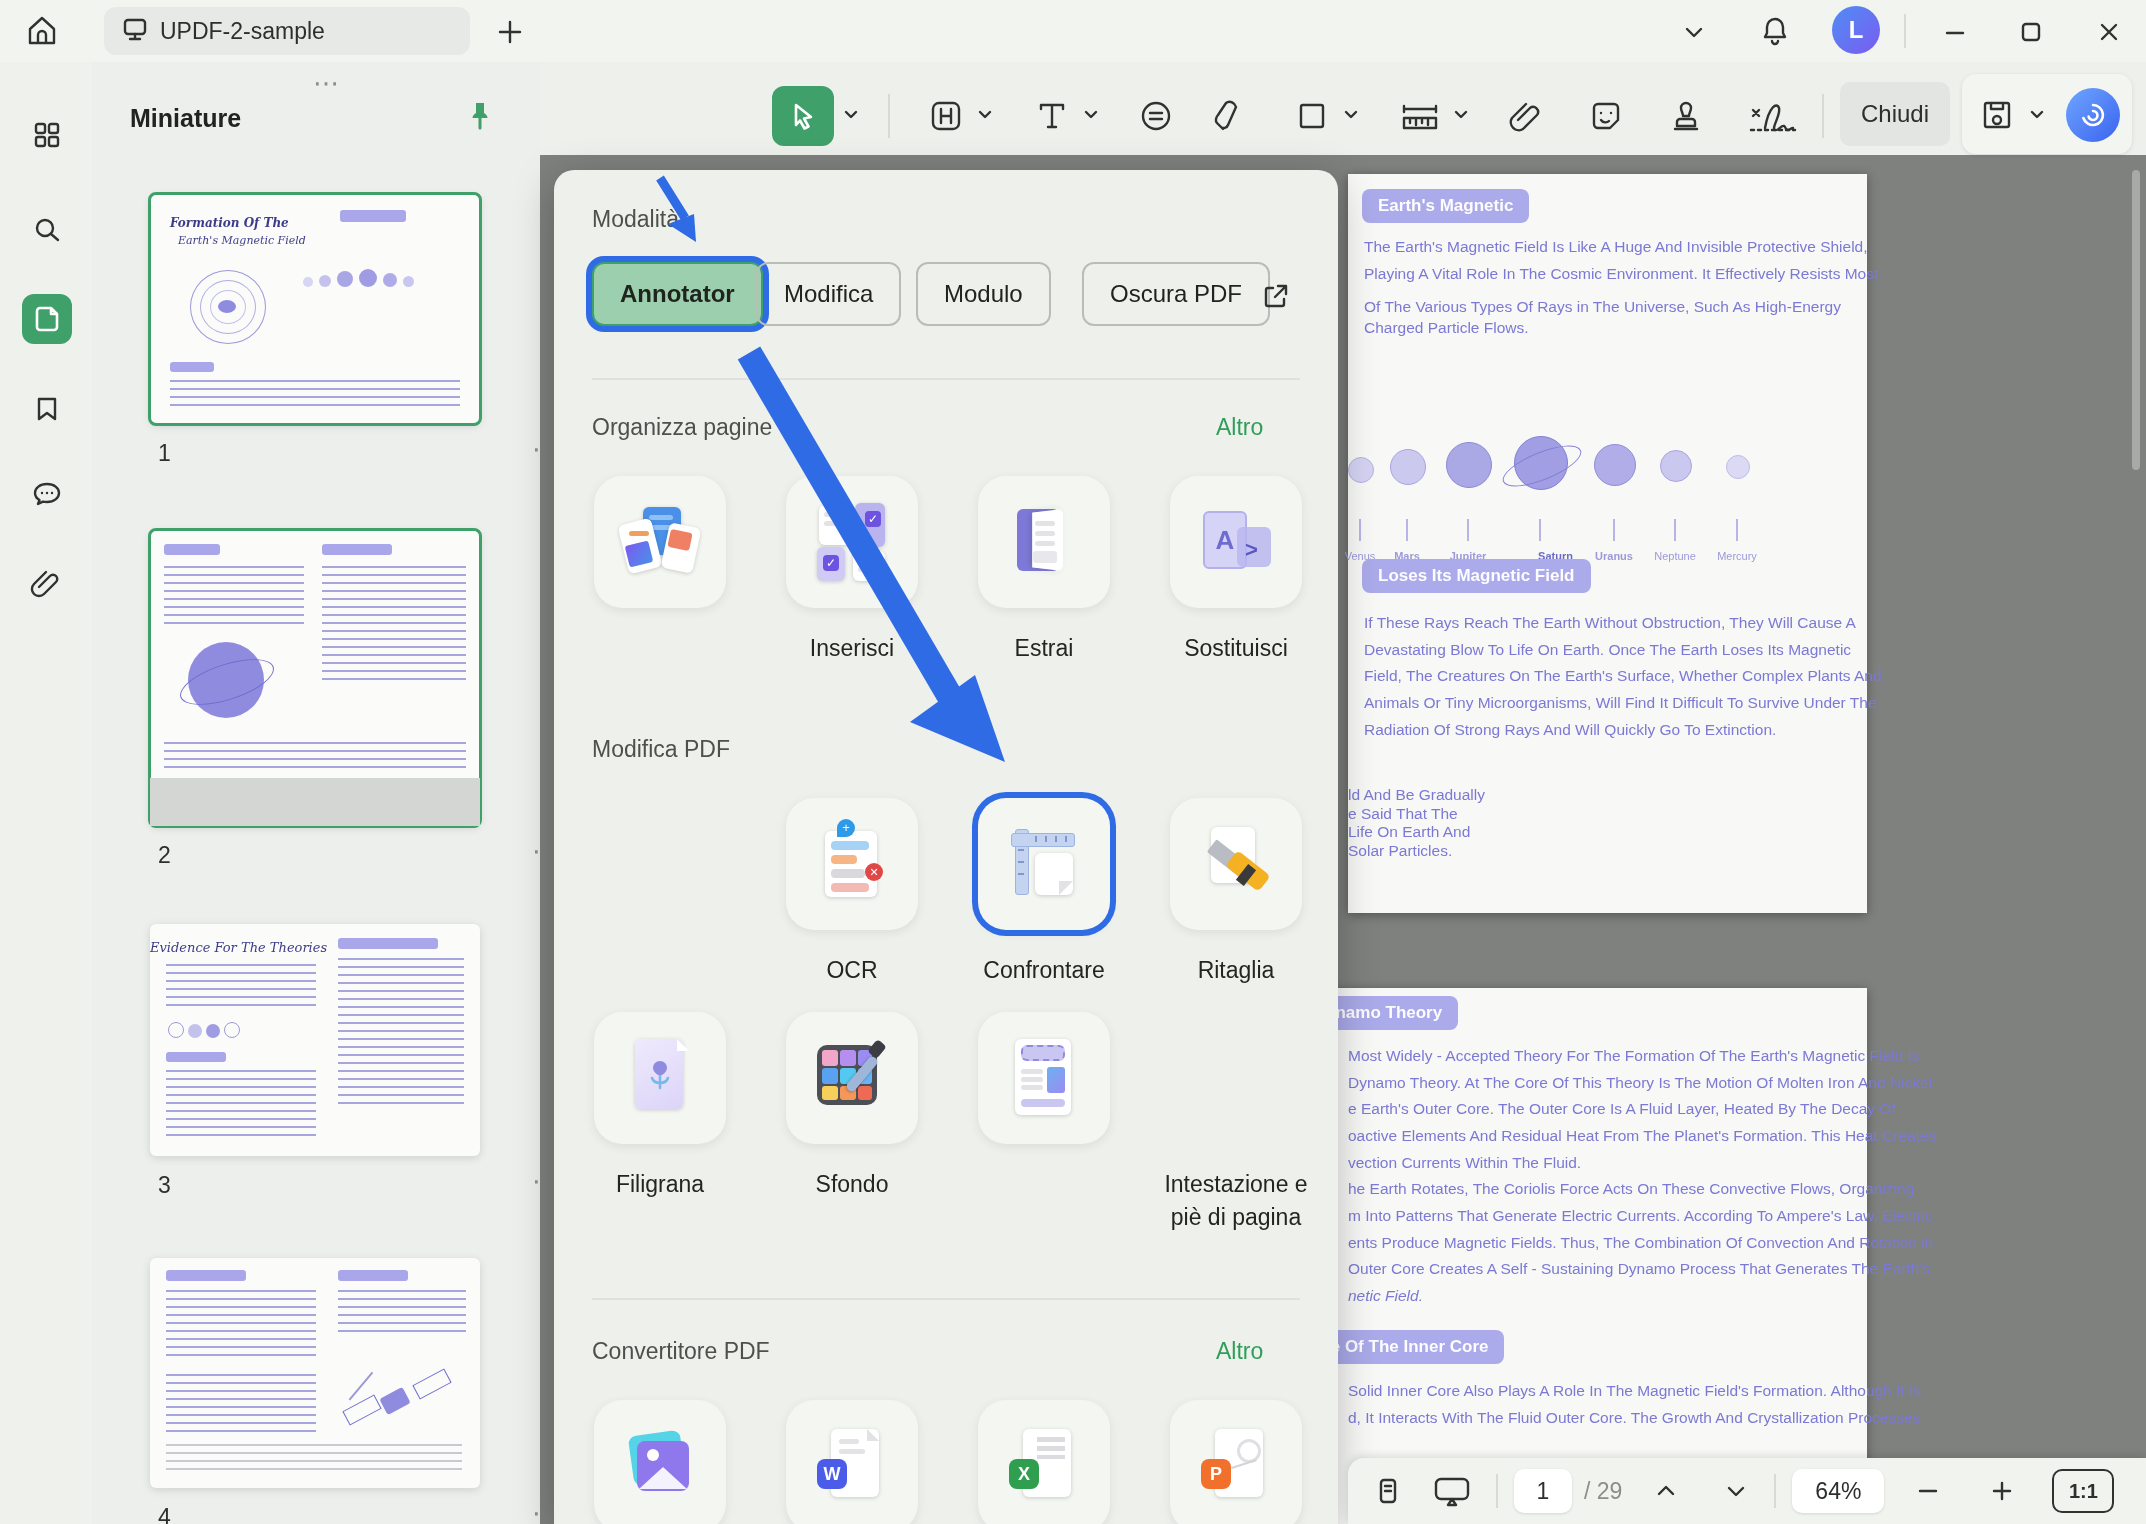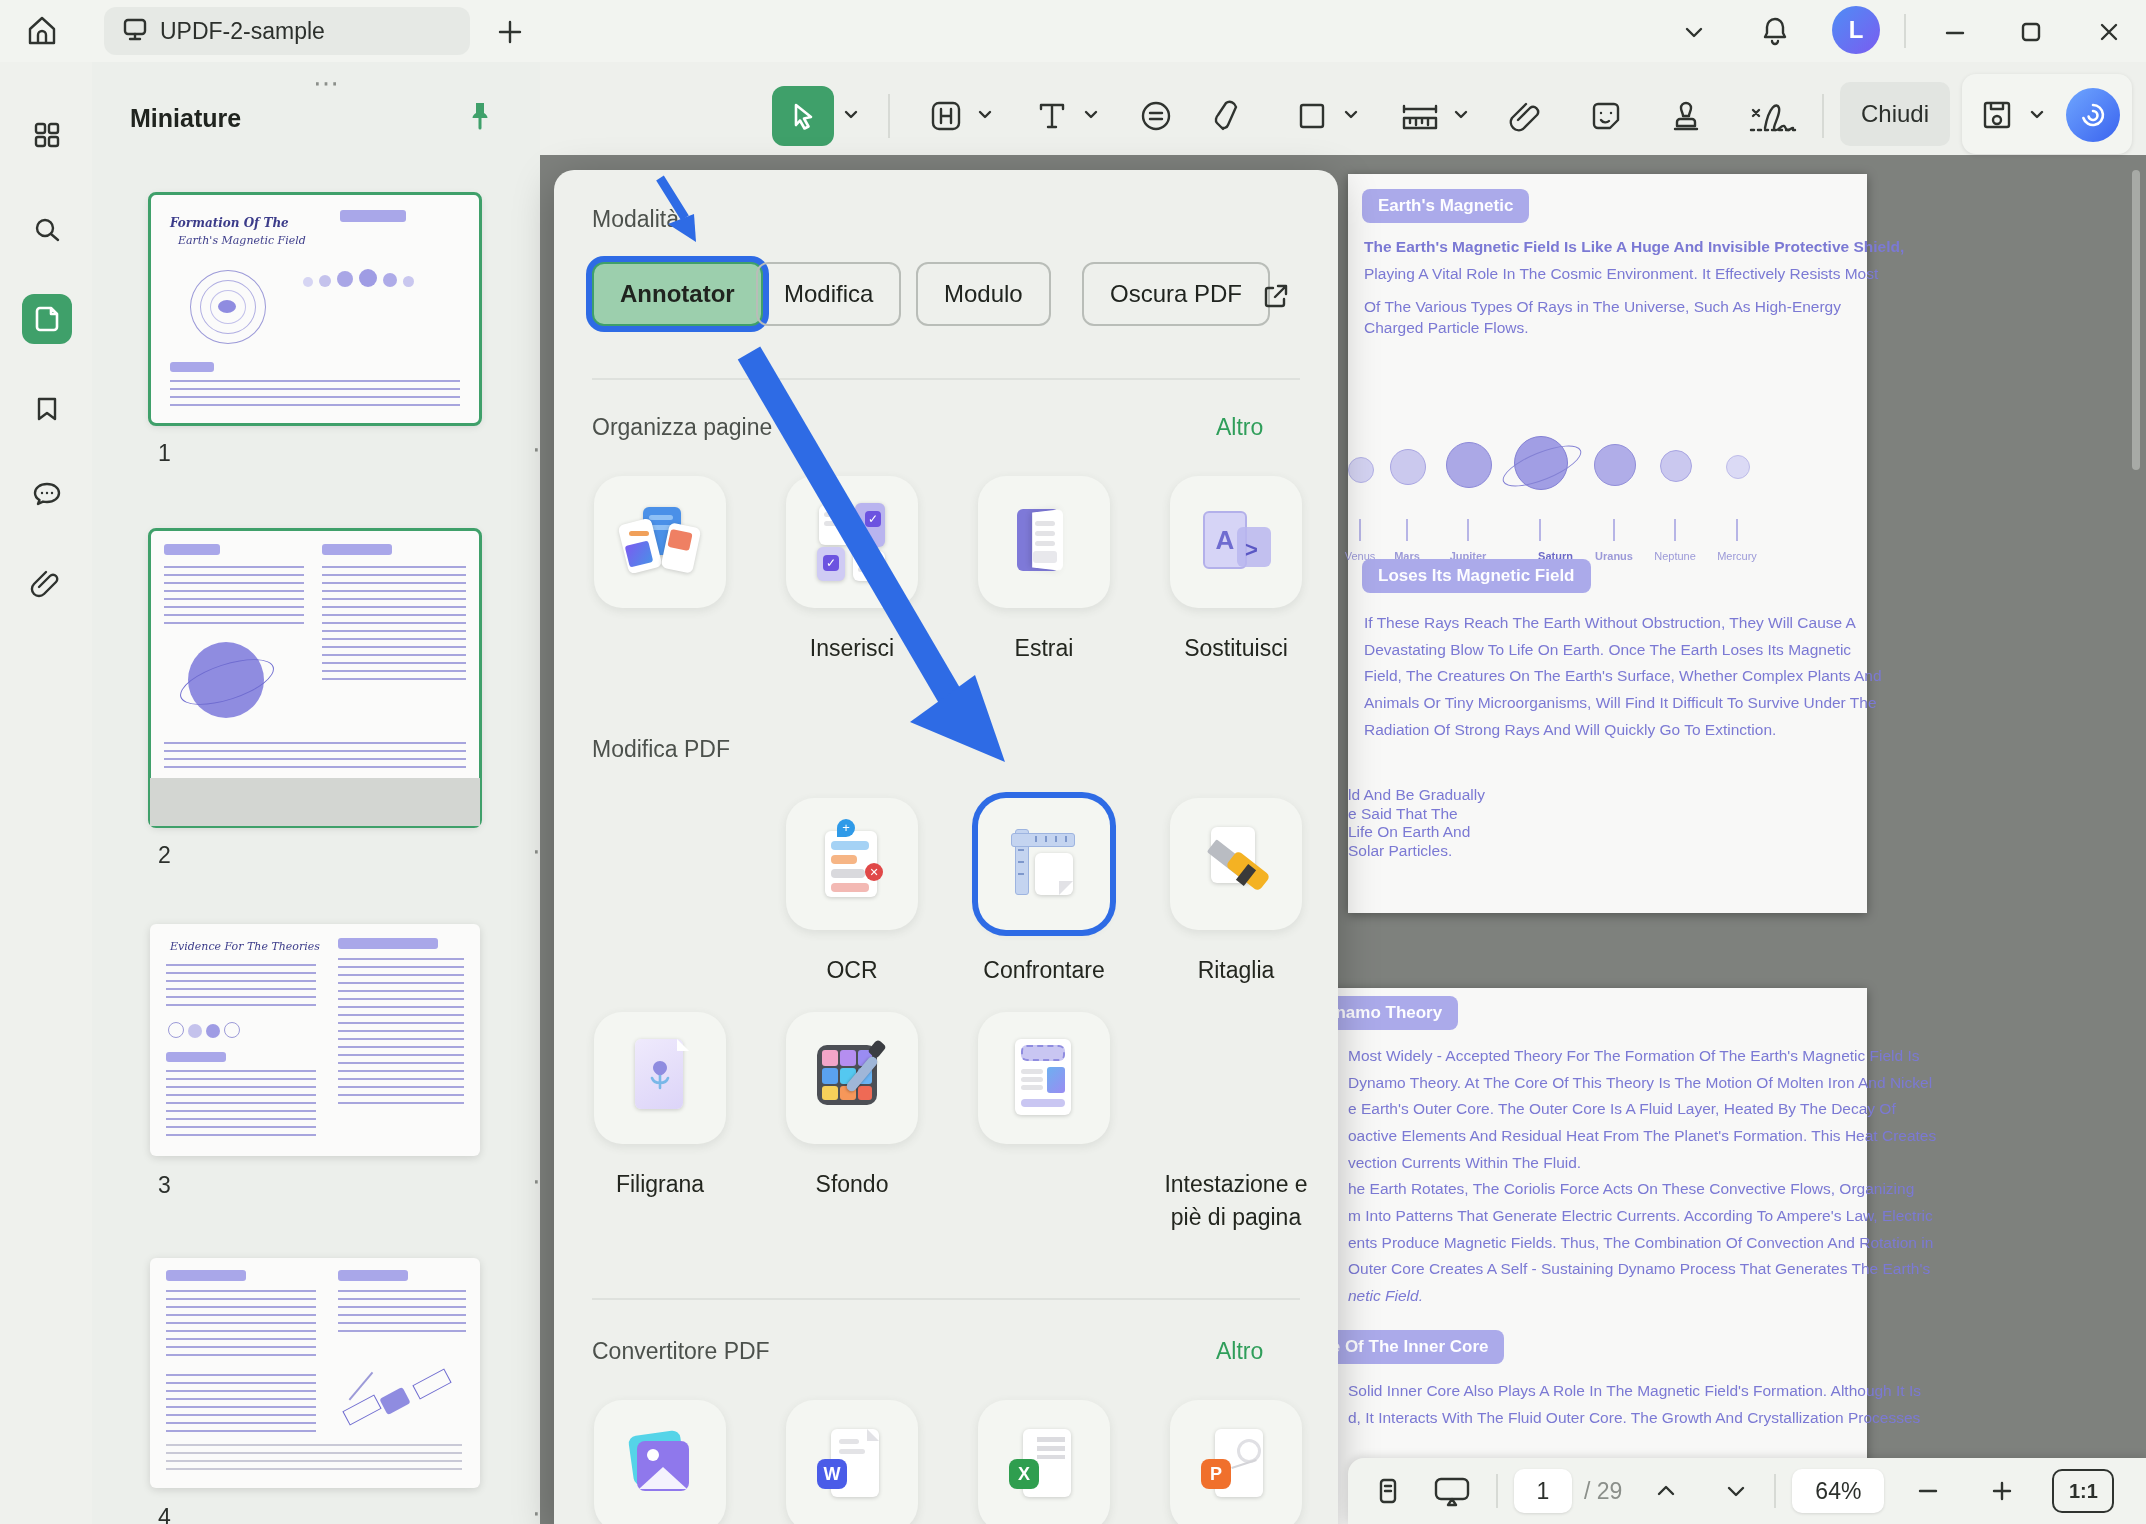--- a/index.html
+++ b/index.html
@@ -210,21 +210,21 @@
         <div class="abs" style="left:10px;top:8px;width:76px;height:76px;background:#8f8ce0;border-radius:50%;"></div>
         <div class="abs" style="left:0;top:30px;width:96px;height:34px;border:1.5px solid #6f6cd0;border-radius:50%;transform:rotate(-18deg);"></div>
       </div>
       <div class="abs mini-lines" style="left:14px;top:212px;width:302px;height:28px;"></div>
       <div class="abs" style="left:0;top:248px;width:330px;height:48px;background:#d3d6d2;"></div>
     </div>
     <div class="abs thumb-num" style="left:66px;top:780px;">2</div>
     <div class="abs dots" style="left:440px;top:774px;">⋯</div>
 
     <div class="abs thumb" style="left:58px;top:862px;width:330px;height:232px;">
-      <div class="abs mini-serif" style="left:20px;top:16px;font-size:11px;">Evidence For The Theories</div>
+      <div class="abs mini-serif" style="left:0;top:16px;font-size:13px;">Evidence For The Theories</div>
       <div class="abs mini-badge" style="left:188px;top:14px;width:100px;height:11px;"></div>
       <div class="abs mini-lines" style="left:16px;top:40px;width:150px;height:48px;"></div>
       <div class="abs mini-lines" style="left:188px;top:34px;width:126px;height:150px;"></div>
       <div class="abs" style="left:16px;top:96px;">
         <span style="display:inline-block;width:14px;height:14px;border-radius:50%;border:1.5px solid #9c9ad8;margin:2px;"></span><span style="display:inline-block;width:14px;height:14px;border-radius:50%;background:#c4c2ec;margin:2px;"></span><span style="display:inline-block;width:14px;height:14px;border-radius:50%;background:#9f9ce4;margin:2px;"></span><span style="display:inline-block;width:14px;height:14px;border-radius:50%;border:1.5px solid #9c9ad8;margin:2px;"></span>
       </div>
       <div class="abs mini-badge" style="left:16px;top:128px;width:60px;height:10px;"></div>
       <div class="abs mini-lines" style="left:16px;top:146px;width:150px;height:66px;"></div>
     </div>
     <div class="abs thumb-num" style="left:66px;top:1110px;">3</div>
@@ -245,21 +245,21 @@
       <div class="abs mini-lines gray" style="left:16px;top:186px;width:296px;height:30px;"></div>
     </div>
     <div class="abs thumb-num" style="left:66px;top:1442px;">4</div>
     <div class="abs dots" style="left:440px;top:1436px;">⋯</div>
   </div>
 
   <div class="abs" id="canvas">
 
     <div class="page" style="left:808px;top:19px;width:519px;height:739px;">
       <div class="doc-badge" style="position:absolute;left:14px;top:15px;">Earth's Magnetic</div>
-      <div class="doc-line" style="left:16px;top:64px;font-weight:bold;">The Earth's Magnetic Field Is Like A Huge And Invisible Protective Shield,</div>
+      <div class="doc-line" style="left:16px;top:64px;">The Earth's Magnetic Field Is Like A Huge And Invisible Protective Shield,</div>
       <div class="doc-line" style="left:16px;top:91px;">Playing A Vital Role In The Cosmic Environment. It Effectively Resists Most</div>
       <div class="doc-line" style="left:16px;top:118px;margin-top:6px;">Of The Various Types Of Rays in The Universe, Such As High-Energy</div>
       <div class="doc-line" style="left:16px;top:145px;">Charged Particle Flows.</div>
 
       <div class="planet" style="left:0px;top:283px;width:24px;height:24px;background:#d4d3f2;border:1.5px solid #b3b1e6;"></div>
       <div class="planet" style="left:42px;top:275px;width:34px;height:34px;background:#cbc9ee;border:1.5px solid #a8a5e2;"></div>
       <div class="planet" style="left:98px;top:268px;width:44px;height:44px;background:#abA8e6;border:1.5px solid #8b88d8;"></div>
       <div>
         <div class="planet" style="left:166px;top:262px;width:52px;height:52px;background:#a19ee4;border:1.5px solid #8380d4;"></div>
         <div class="abs" style="left:152px;top:278px;width:82px;height:26px;border:1.5px solid #8380d4;border-radius:50%;transform:rotate(-22deg);"></div>

